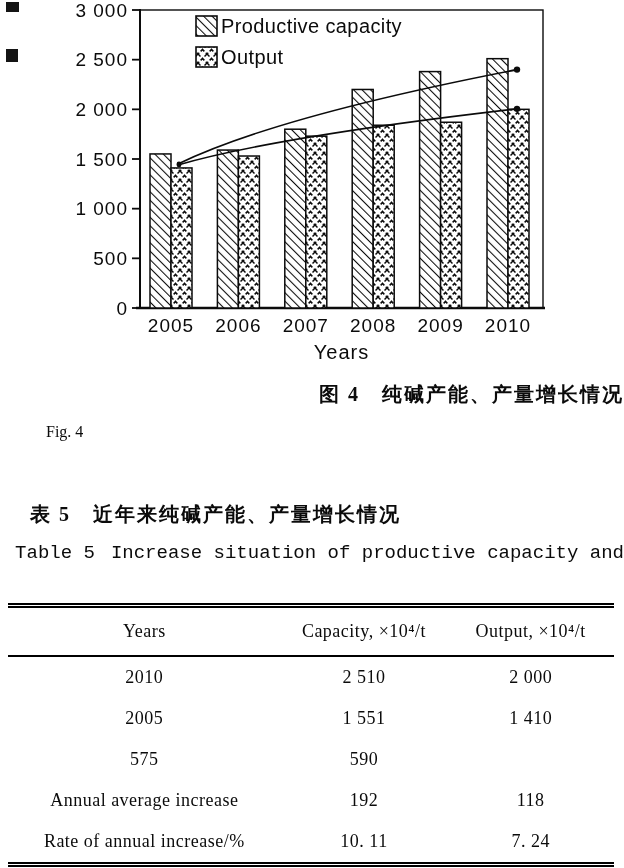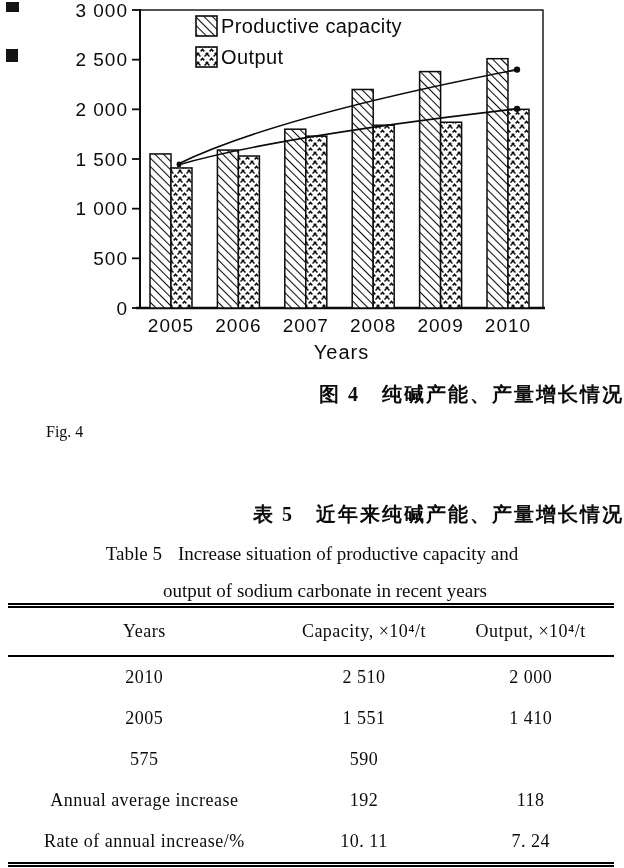--- a/index.html
+++ b/index.html
@@ -7,24 +7,24 @@
        font-family:"Liberation Serif","DejaVu Serif",serif;}
   .scan-mark{position:absolute;background:#141414}
   #mark1{left:6px;top:2px;width:13px;height:10px}
   #mark2{left:6px;top:49px;width:12px;height:13px}
   #chart-svg{position:absolute;left:0;top:0}
   #chart-svg text{font-family:"Liberation Sans","DejaVu Sans",sans-serif;fill:#0b0b0b}
   .cap-cn{position:absolute;top:381px;left:0;width:624px;text-align:right;font-size:20px;
           font-weight:bold;letter-spacing:2px}
   .fig-cap{position:absolute;top:415px;left:46px;width:552px;display:flex;font-size:16px;line-height:33px}
   .fig-label{flex:none;width:66px}
-  .tbl-cn{position:absolute;top:501px;left:0;width:624px;text-align:right;font-weight:bold;
+  .tbl-cn{position:absolute;top:501px;left:0;width:624px;text-align:left;font-weight:bold;
           font-size:20px;letter-spacing:2px;text-indent:30px}
-  .tbl-en{position:absolute;top:535px;left:0;width:624px;text-align:center;
-          font-family:Liberation Serif, serif;font-size:19px;line-height:37px}
+  .tbl-en{position:absolute;top:535px;left:0;width:624px;text-align:right;
+          font-family:Liberation Mono, monospace;font-size:19px;line-height:37px}
   .tbl-en .lbl{margin-right:16px}
   .tbl-en .l2{text-indent:26px}
   .dtable{position:absolute;top:603px;left:8px;width:606px;
           border-top:5px double #000;border-bottom:5px double #000}
   .thead,.trow{display:grid;grid-template-columns:45% 27.5% 27.5%;align-items:center}
   .thead{height:47px;border-bottom:2px solid #000;font-size:18px}
   .trow{height:41px;font-size:18px}
   .cell{text-align:center;letter-spacing:.5px}
 </style>
 </head>
@@ -97,21 +97,20 @@
 <div class="fig-cap">
   <div class="fig-label">Fig. 4</div>
 </div>
 
 <div class="tbl-cn">表 5　近年来纯碱产能、产量增长情况</div>
 
 <div class="tbl-en">
   <div class="l1">
     <span class="lbl">Table 5</span><span>Increase situation of productive capacity and</span>
   </div>
-  <div class="l2">output of sodium carbonate in recent years</div>
 </div>
 
 <div class="dtable">
   <div class="thead" id="thead-row">
       <div class="cell">Years</div>
       <div class="cell">Capacity, ×10⁴/t</div>
       <div class="cell">Output, ×10⁴/t</div>
     </div>
   <div class="tbody" id="tbody-rows">
       <div class="trow">

